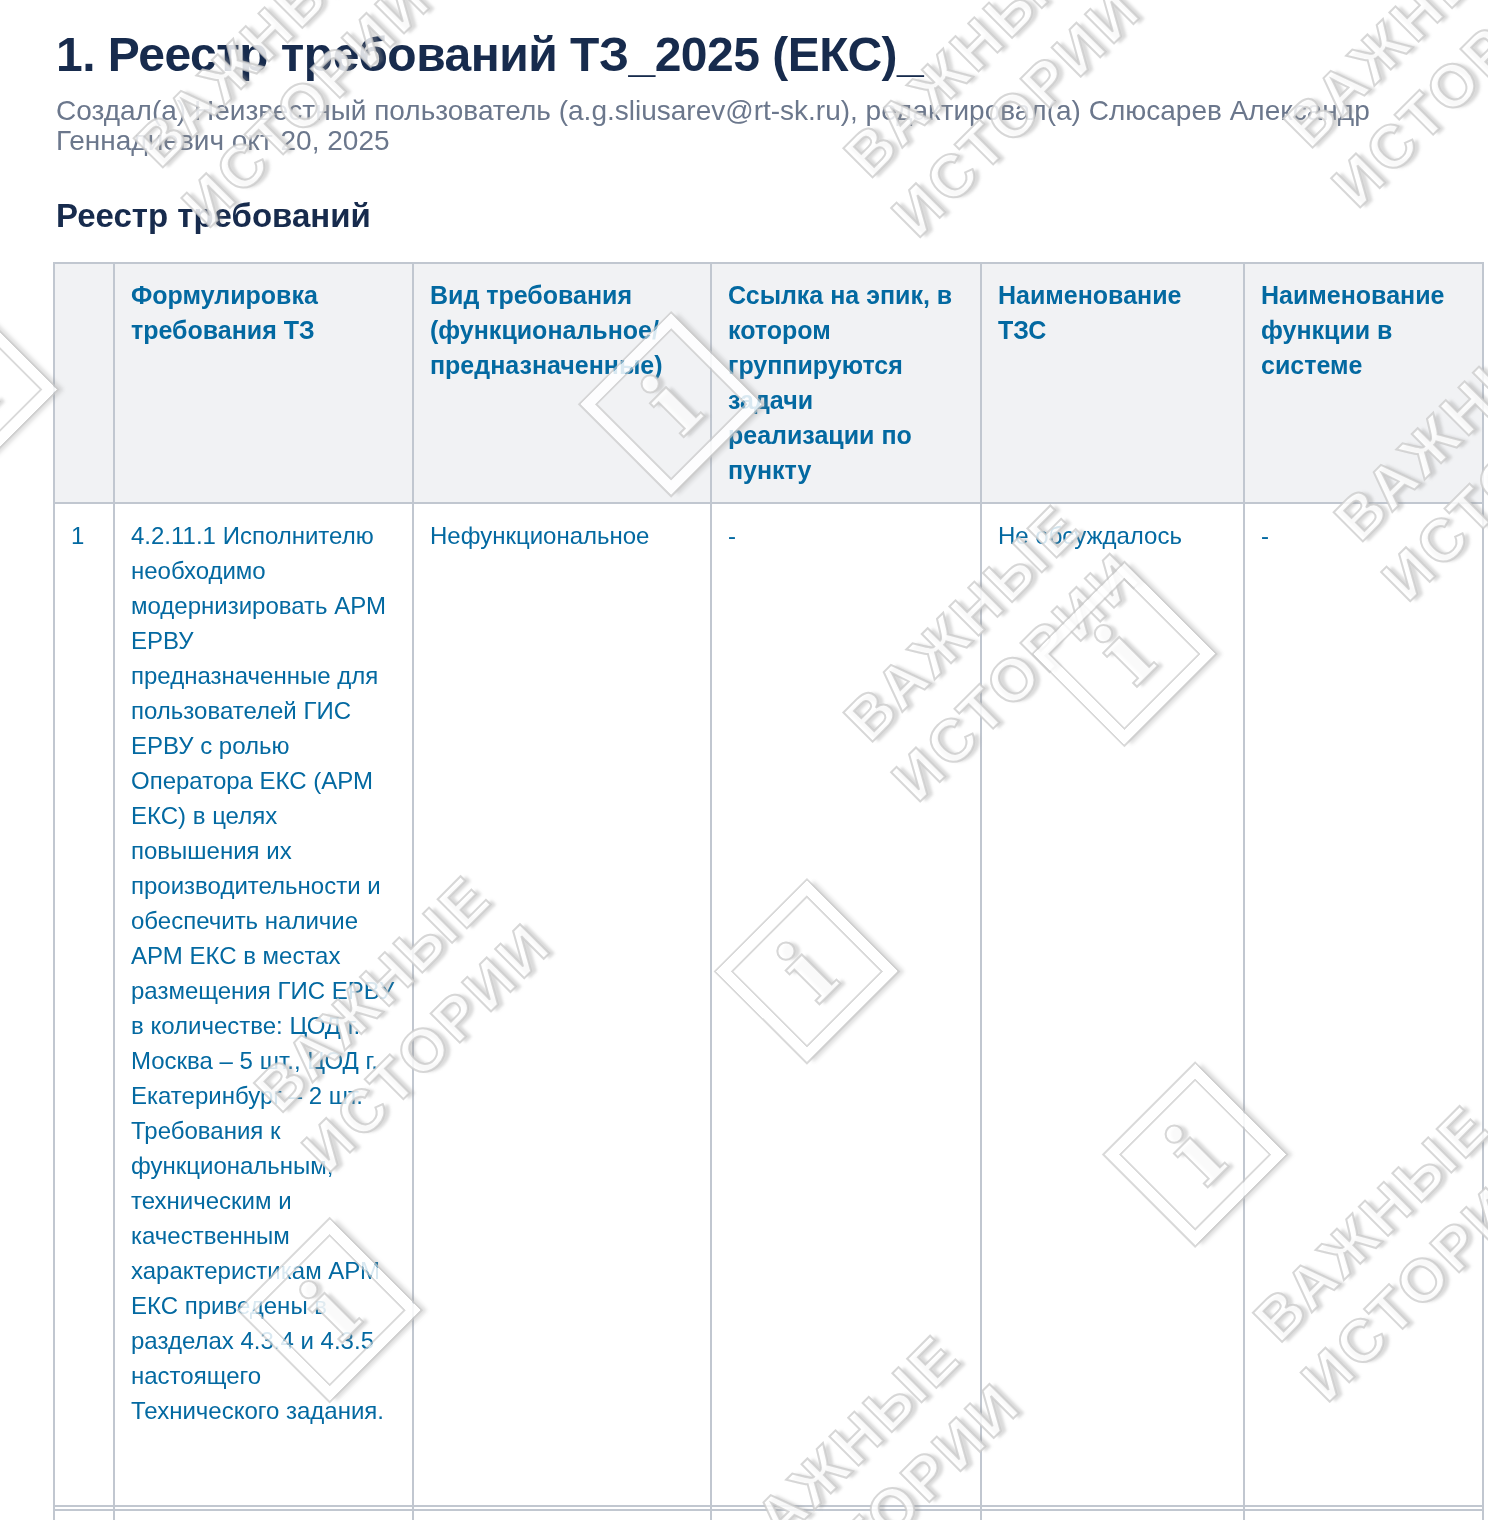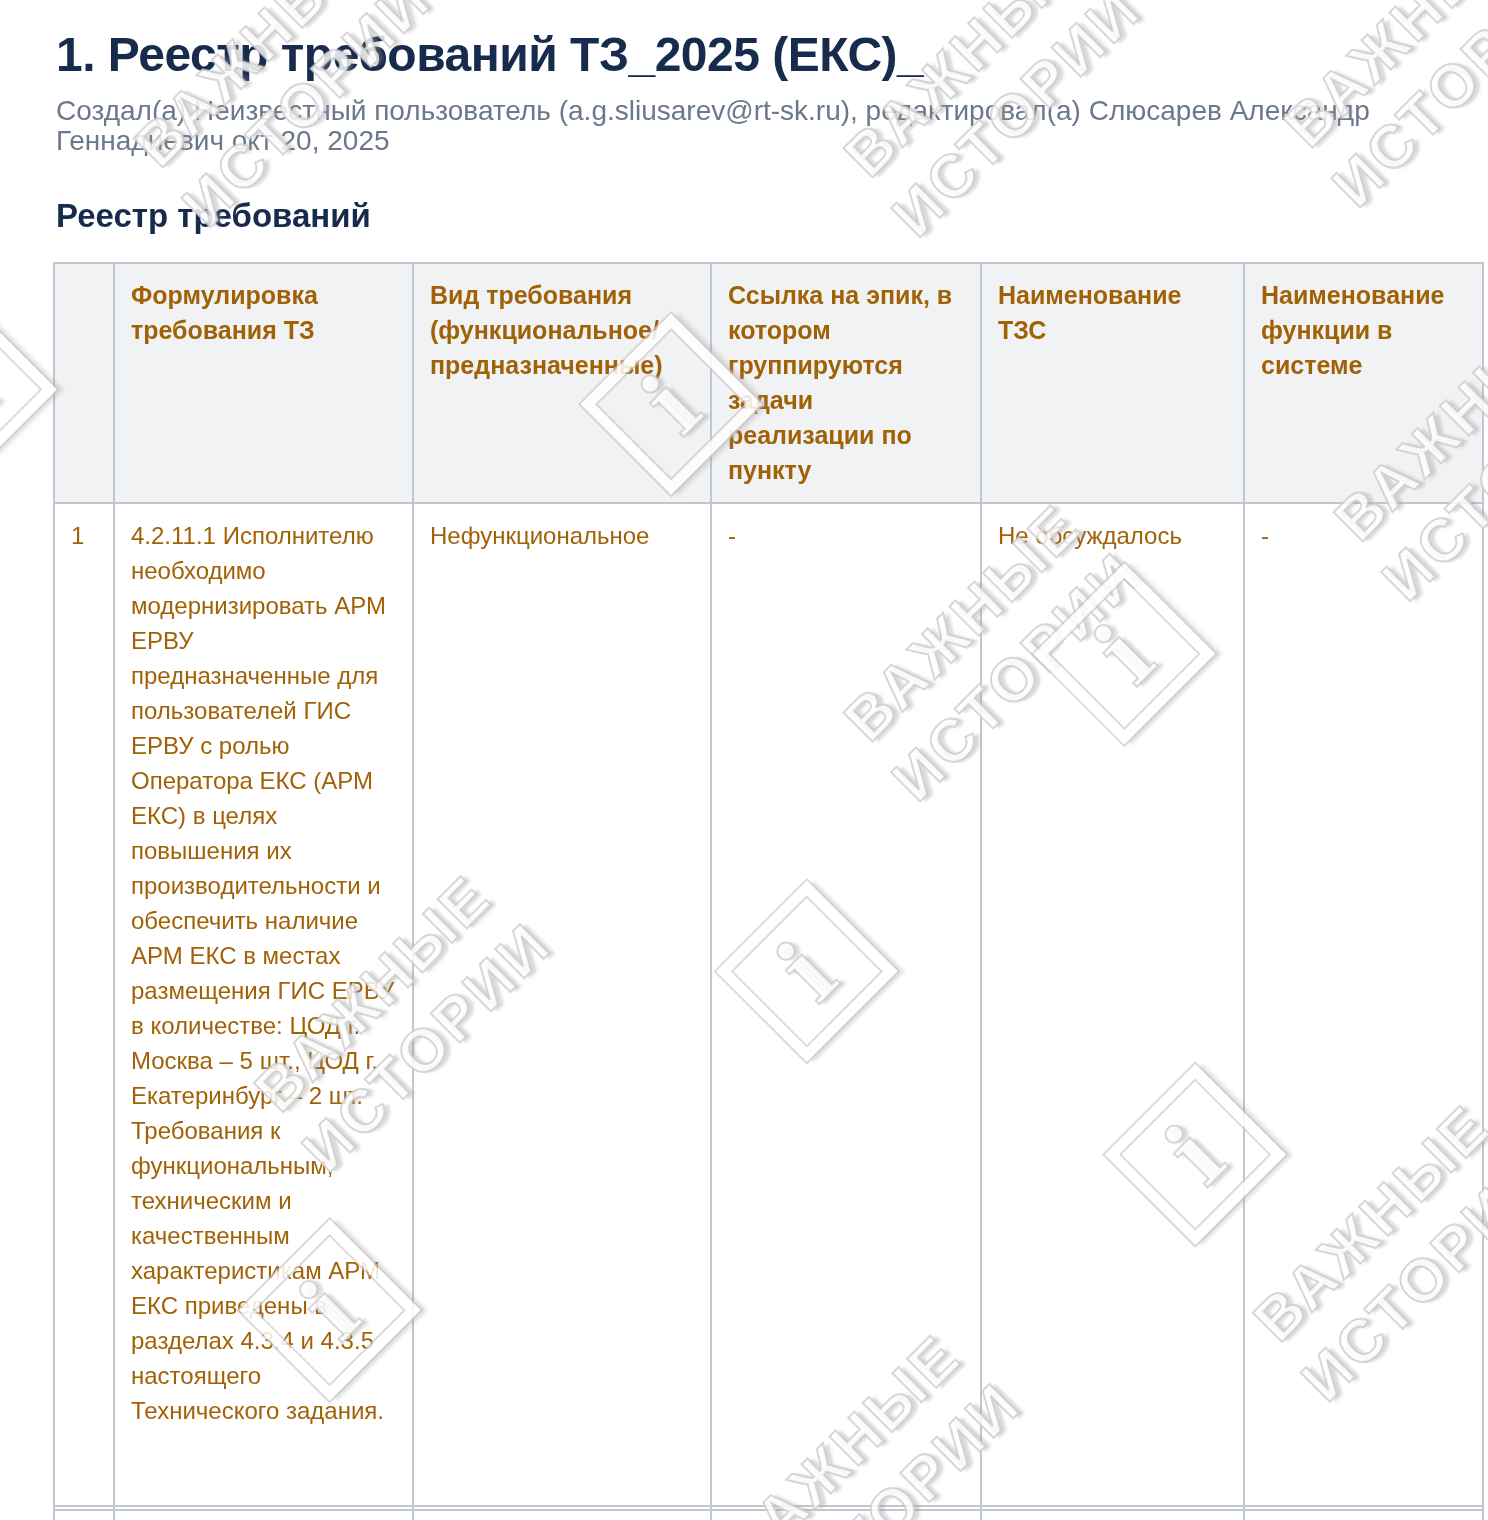--- a/index.html
+++ b/index.html
@@ -11,21 +11,21 @@
   .content { position:relative; z-index:1; }
   h1.page-title { margin:26px 56px 12px 56px; font-size:48px; line-height:58px;
                   font-weight:700; color:#172B4D; letter-spacing:-0.5px; }
   .byline { margin:8px 56px 0 56px; font-size:28px; line-height:30px; color:#6B778C; }
   h2.section-heading { margin:40px 56px 0 56px; font-size:33px; line-height:40px;
                        font-weight:700; color:#172B4D; }
 
   table.req-table { margin:26px 0 0 53px; border-collapse:collapse; table-layout:fixed;
                     width:1429px; }
   .req-table th, .req-table td { border:2px solid #C1C7D0; vertical-align:top;
-                    text-align:left; padding:14px 16px; color:#a16207; word-wrap:break-word; }
+                    text-align:left; padding:14px 16px; color:#0369a1; word-wrap:break-word; }
   .req-table th { background:#F1F2F4; font-size:25px; line-height:35px; font-weight:700;
                   height:217px; }
   .req-table td { font-size:24px; line-height:35px; font-weight:400; }
   tr.row-1 td { height:1003px; }
   tr.row-2 td { height:4px; padding:0; }
   tr.row-3 td { height:60px; padding:0; }
 
   
   .wm-layer { position:absolute; left:50%; top:50%; width:4200px; height:4200px;
               margin:-2100px 0 0 -2100px; transform:rotate(-45deg);

